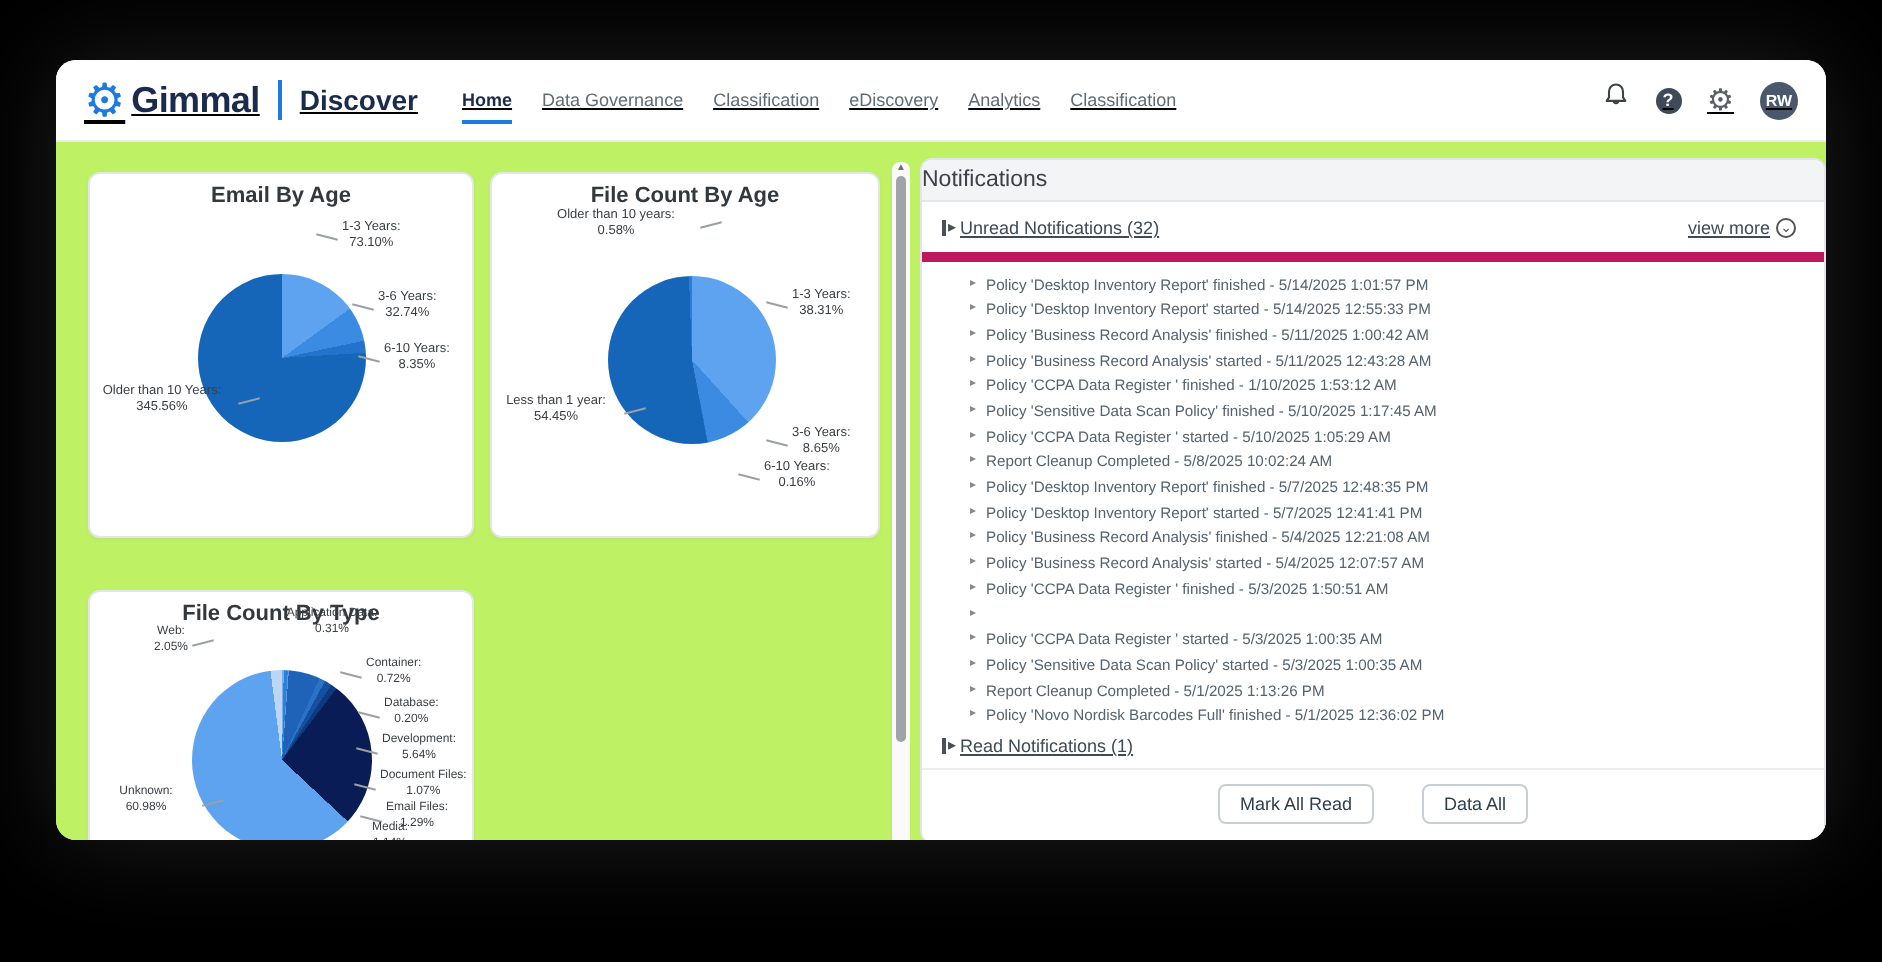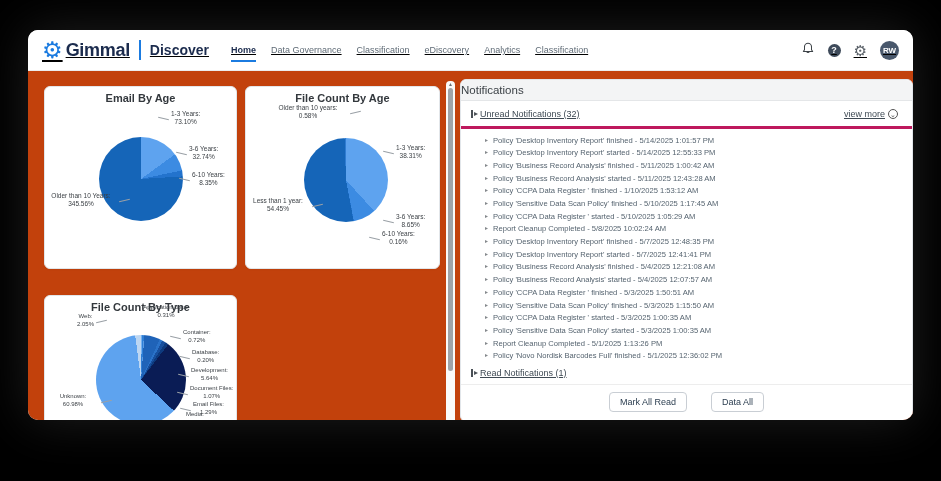--- a/index.html
+++ b/index.html
@@ -24,21 +24,21 @@
   .nav-right { margin-left:auto; display:flex; align-items:center; gap:13px; }
   .help-icon { width:13px; height:13px; border-radius:50%; background:#3e4a5a; color:#fff; font-size:9px;
                font-weight:bold; text-align:center; line-height:13px; }
   .help-icon::before { content:"?"; }
   .settings-icon { font-size:15px; color:#5a6168; line-height:15px; }
   .settings-icon::before { content:"\2699\FE0E"; }
   .avatar { width:19px; height:19px; border-radius:50%; background:#49586c; color:#fff; font-size:8px;
             font-weight:bold; display:flex; align-items:center; justify-content:center; }
 
   
-  .content { position:absolute; top:40px; left:0; right:0; bottom:0; background:#c2410c; border-top:1px solid #ececec; }
+  .content { position:absolute; top:40px; left:0; right:0; bottom:0; background:#bef264; border-top:1px solid #ececec; }
 
   .card { position:absolute; background:#fff; border:1px solid #e2e6ea; border-radius:6px; box-shadow:0 1px 2px rgba(0,0,0,.04); }
   .card-title { text-align:center; font-size:11px; font-weight:bold; color:#33383d; padding-top:5px; }
   #card-email { left:16px; top:15px; width:193px; height:183px; }
   #card-fage  { left:217px; top:15px; width:195px; height:183px; }
   #card-ftype { left:16px; top:208px; width:193px; height:180px;margin-top:16px; }
 
   .pie { position:absolute; border-radius:50%; }
   #pie-email { left:54px; top:50px; width:84px; height:84px; }
   #pie-fage  { left:58px; top:51px; width:84px; height:84px; }
@@ -67,21 +67,21 @@
   .vscroll .arrow { position:absolute; left:0; width:9px; text-align:center; font-size:5px; color:#6a6f74; }
   .vscroll .arrow.up { top:0; } .vscroll .arrow.down { bottom:0; }
   .vscroll .thumb { position:absolute; left:2px; top:7px; width:5px; height:283px; background:#9fa4a9; border-radius:3px; }
 
   
   #notif-panel { position:absolute; left:432px; top:8px; width:453px; height:343px; background:#fff;
                  border:1px solid #e2e6ea; border-radius:6px; display:flex; flex-direction:column; }
   .notif-header { background:#f3f4f5; border-bottom:1px solid #e4e6e8; border-radius:6px 6px 0 0;
                   font-size:11.5px; color:#3c4247; padding:4px 0; }
   .notif-top { display:flex; justify-content:space-between; align-items:center; padding:8px 14px 7px 10px;
-               border-bottom:3px solid #be185d; }
+               border-bottom:5px solid #be185d; }
   .link { font-size:9px; color:#3f4a54; text-decoration:underline; cursor:pointer; }
   .expand-group { display:flex; align-items:center; gap:2px; }
   .expand-icon { font-size:8px; color:#4a5056; border-left:2px solid #4a5056; padding-left:1px; line-height:8px; }
   .expand-icon::before { content:"\25B8"; }
   .view-more-group { display:flex; align-items:flex-start; gap:3px; }
   .view-more-icon { width:10px; height:10px; border:1px solid #555; border-radius:50%; font-size:7px;
                     color:#555; text-align:center; line-height:9px; }
   .view-more-icon::before { content:"\2304"; }
   .notif-list { flex:1; padding:5px 14px 2px 24px; overflow:hidden; }
   .notif-row { display:flex; align-items:flex-start; gap:5px; padding:1.6px 0; cursor:pointer; }
@@ -284,21 +284,20 @@
             <div class="notif-row">
               <span class="notif-bullet">▸</span>
               <span class="notif-text">Policy 'Business Record Analysis' started - 5/4/2025 12:07:57 AM</span>
             </div>
             <div class="notif-row">
               <span class="notif-bullet">▸</span>
               <span class="notif-text">Policy 'CCPA Data Register ' finished - 5/3/2025 1:50:51 AM</span>
             </div>
             <div class="notif-row">
               <span class="notif-bullet">▸</span>
-              <span class="notif-text">Policy 'Sensitive Data Scan Policy' finished - 5/3/2025 1:15:50 AM</span>
             </div>
             <div class="notif-row">
               <span class="notif-bullet">▸</span>
               <span class="notif-text">Policy 'CCPA Data Register ' started - 5/3/2025 1:00:35 AM</span>
             </div>
             <div class="notif-row">
               <span class="notif-bullet">▸</span>
               <span class="notif-text">Policy 'Sensitive Data Scan Policy' started - 5/3/2025 1:00:35 AM</span>
             </div>
             <div class="notif-row">

